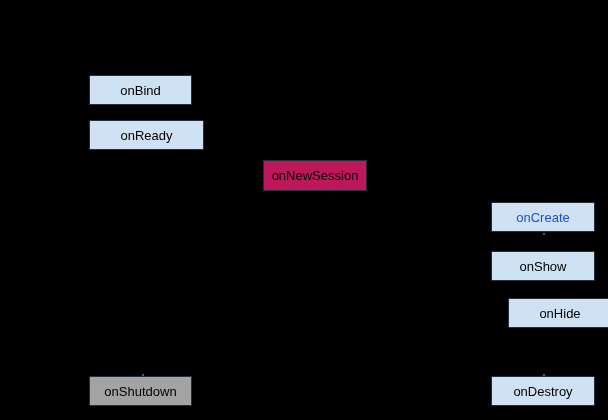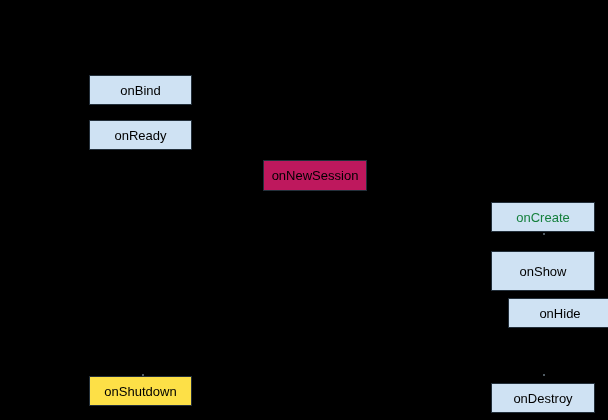--- a/index.html
+++ b/index.html
@@ -32,37 +32,37 @@
     height: 2px;
   }
 </style>
 </head>
 <body>
 
 <div class="canvas" style="width: 608px; height: 420px; background: rgb(0, 0, 0);">
     <div class="node" style="left: 89px; top: 75px; width: 103px; height: 30px; background: rgb(207, 226, 243); border: 1px solid rgb(35, 47, 58); color: rgb(0, 0, 0);">
       <span>onBind</span>
     </div>
-    <div class="node" style="left: 89px; top: 120px; width: 103px; height: 30px; background: rgb(207, 226, 243); border: 1px solid rgb(35, 47, 58); color: rgb(0, 0, 0);">
+    <div class="node" style="left: 89px; top: 120px; width: 115px; height: 30px; background: rgb(207, 226, 243); border: 1px solid rgb(35, 47, 58); color: rgb(0, 0, 0);">
       <span>onReady</span>
     </div>
     <div class="node" style="left: 263px; top: 160px; width: 104px; height: 31px; background: #be185d; border: 1px solid rgb(35, 47, 58); color: rgb(0, 0, 0);">
       <span>onNewSession</span>
     </div>
-    <div class="node" style="left: 491px; top: 202px; width: 104px; height: 30px; background: rgb(207, 226, 243); border: 1px solid rgb(35, 47, 58); color: #15803d;">
+    <div class="node" style="left: 491px; top: 202px; width: 104px; height: 30px; background: rgb(207, 226, 243); border: 1px solid rgb(35, 47, 58); color: #1d4ed8;">
       <span>onCreate</span>
     </div>
-    <div class="node" style="left: 491px; top: 251px; width: 104px; height: 40px; background: rgb(207, 226, 243); border: 1px solid rgb(35, 47, 58); color: rgb(0, 0, 0);">
+    <div class="node" style="left: 491px; top: 251px; width: 104px; height: 30px; background: rgb(207, 226, 243); border: 1px solid rgb(35, 47, 58); color: rgb(0, 0, 0);">
       <span>onShow</span>
     </div>
     <div class="node" style="left: 508px; top: 298px; width: 104px; height: 30px; background: rgb(207, 226, 243); border: 1px solid rgb(35, 47, 58); color: rgb(0, 0, 0);">
       <span>onHide</span>
     </div>
-    <div class="node" style="left: 491px; top: 376px; width: 104px; height: 30px; background: rgb(207, 226, 243); border: 1px solid rgb(35, 47, 58); color: rgb(0, 0, 0); margin-top: 7px;">
+    <div class="node" style="left: 491px; top: 376px; width: 104px; height: 30px; background: rgb(207, 226, 243); border: 1px solid rgb(35, 47, 58); color: rgb(0, 0, 0);">
       <span>onDestroy</span>
     </div>
-    <div class="node" style="left: 89px; top: 376px; width: 103px; height: 30px; background: #fde047; border: 1px solid rgb(35, 47, 58); color: rgb(0, 0, 0);">
+    <div class="node" style="left: 89px; top: 376px; width: 103px; height: 30px; background: #a3a3a3; border: 1px solid rgb(35, 47, 58); color: rgb(0, 0, 0);">
       <span>onShutdown</span>
     </div>
     <div class="connector-dot" style="left: 142px; top: 374px; background: rgb(79, 90, 98);"></div>
     <div class="connector-dot" style="left: 543px; top: 374px; background: rgb(79, 90, 98);"></div>
     <div class="connector-dot" style="left: 543px; top: 233px; background: rgb(79, 90, 98);"></div>
   </div>
 
 </body></html>

